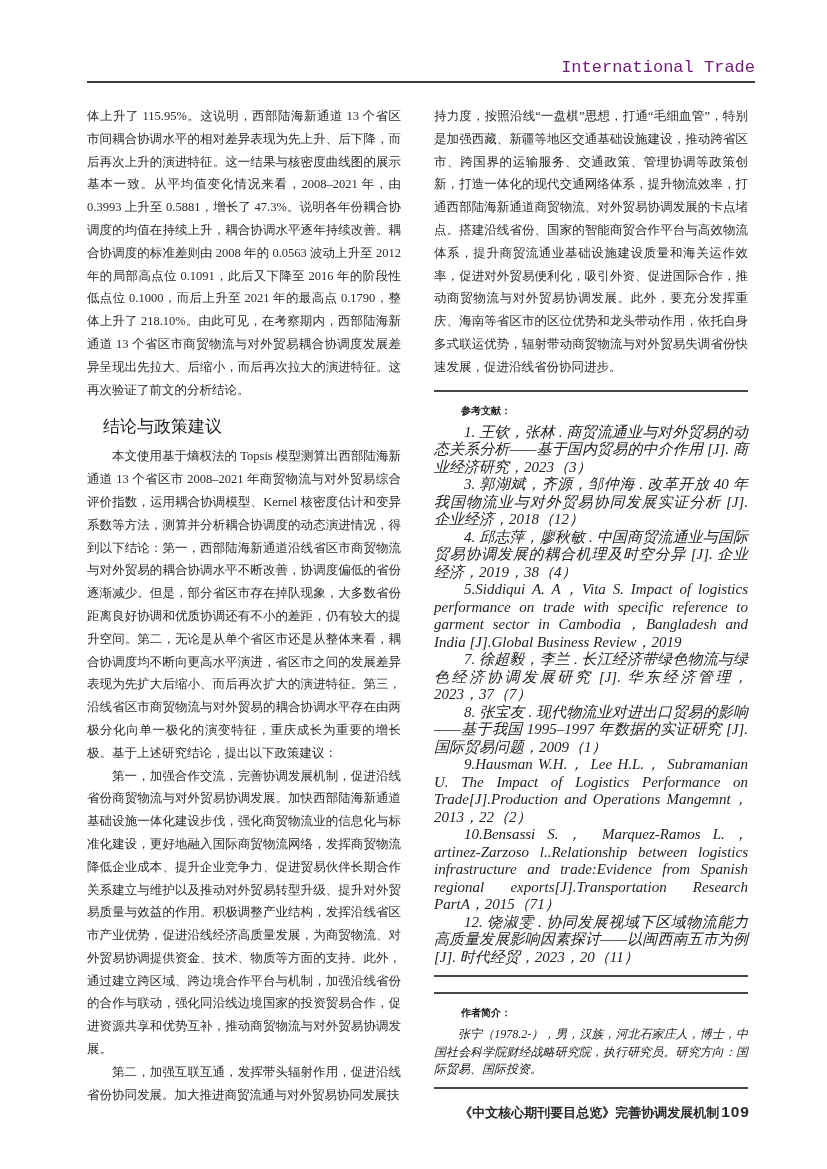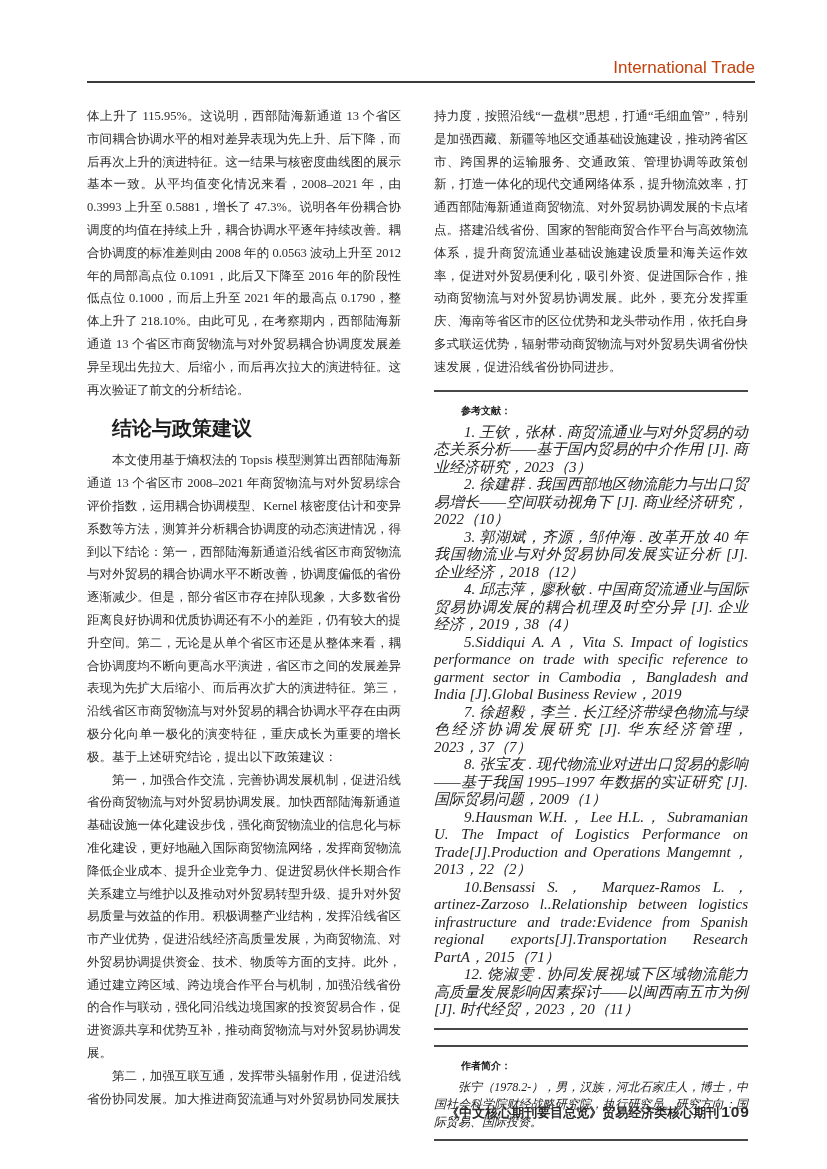--- a/index.html
+++ b/index.html
@@ -11,23 +11,23 @@
   }
   .page {
     position: relative;
     width: 827px; height: 1169px;
     overflow: hidden;
     background: #ffffff;
   }
   .header-label {
     position: absolute;
     top: 58px; right: 72px;
-    font-family: Liberation Sans, sans-serif;
+    font-family: Liberation Mono, monospace;
     font-size: 17px;
-    color: #c2410c;
+    color: #701a75;
   }
   .header-rule {
     position: absolute;
     top: 81px; left: 87px; right: 72px;
     height: 2px;
     background: #3c3c3c;
   }
   .col {
     position: absolute;
     top: 105px;
@@ -39,24 +39,24 @@
     margin: 0;
     font-size: 12.5px;
     line-height: 22.8px;
     text-align: justify;
     text-justify: inter-ideograph;
     text-indent: 2em;
     overflow-wrap: break-word;
   }
   p.flush { text-indent: 0; }
   h2.section-heading {
-    margin: 14px 0 7px 25px;
+    margin: 14px 0 7px 16px;
     font-family: "Liberation Sans", "DejaVu Sans", sans-serif;
-    font-weight: bold;
-    font-size: 20px;
+    font-weight: normal;
+    font-size: 17px;
     color: #1c1c1c;
   }
   h3.sub-heading {
     margin: 12px 0 6px 27px;
     font-family: "Liberation Sans", "DejaVu Sans", sans-serif;
     font-weight: bold;
     font-size: 10px;
     color: #1c1c1c;
   }
   .rule {
@@ -109,34 +109,33 @@
     <p class="body">第一，加强合作交流，完善协调发展机制，促进沿线省份商贸物流与对外贸易协调发展。加快西部陆海新通道基础设施一体化建设步伐，强化商贸物流业的信息化与标准化建设，更好地融入国际商贸物流网络，发挥商贸物流降低企业成本、提升企业竞争力、促进贸易伙伴长期合作关系建立与维护以及推动对外贸易转型升级、提升对外贸易质量与效益的作用。积极调整产业结构，发挥沿线省区市产业优势，促进沿线经济高质量发展，为商贸物流、对外贸易协调提供资金、技术、物质等方面的支持。此外，通过建立跨区域、跨边境合作平台与机制，加强沿线省份的合作与联动，强化同沿线边境国家的投资贸易合作，促进资源共享和优势互补，推动商贸物流与对外贸易协调发展。</p>
     <p class="body">第二，加强互联互通，发挥带头辐射作用，促进沿线省份协同发展。加大推进商贸流通与对外贸易协同发展扶</p>
   </div>
 
   <div class="col col-right">
     <p class="body flush">持力度，按照沿线“一盘棋”思想，打通“毛细血管”，特别是加强西藏、新疆等地区交通基础设施建设，推动跨省区市、跨国界的运输服务、交通政策、管理协调等政策创新，打造一体化的现代交通网络体系，提升物流效率，打通西部陆海新通道商贸物流、对外贸易协调发展的卡点堵点。搭建沿线省份、国家的智能商贸合作平台与高效物流体系，提升商贸流通业基础设施建设质量和海关运作效率，促进对外贸易便利化，吸引外资、促进国际合作，推动商贸物流与对外贸易协调发展。此外，要充分发挥重庆、海南等省区市的区位优势和龙头带动作用，依托自身多式联运优势，辐射带动商贸物流与对外贸易失调省份快速发展，促进沿线省份协同进步。</p>
 
     <div class="rule rule-refs-top"></div>
     <h3 class="sub-heading">参考文献：</h3>
     <p class="ref">1. 王钦，张林 . 商贸流通业与对外贸易的动态关系分析——基于国内贸易的中介作用 [J]. 商业经济研究，2023（3）</p>
-    <p class="ref">2. 徐建群 . 我国西部地区物流能力与出口贸易增长——空间联动视角下 [J]. 商业经济研究，2022（10）</p>
     <p class="ref">3. 郭湖斌，齐源，邹仲海 . 改革开放 40 年我国物流业与对外贸易协同发展实证分析 [J]. 企业经济，2018（12）</p>
     <p class="ref">4. 邱志萍，廖秋敏 . 中国商贸流通业与国际贸易协调发展的耦合机理及时空分异 [J]. 企业经济，2019，38（4）</p>
     <p class="ref">5.Siddiqui A. A，Vita S. Impact of logistics performance on trade with specific reference to garment sector in Cambodia，Bangladesh and India [J].Global Business Review，2019</p>
     <p class="ref">7. 徐超毅，李兰 . 长江经济带绿色物流与绿色经济协调发展研究 [J]. 华东经济管理，2023，37（7）</p>
     <p class="ref">8. 张宝友 . 现代物流业对进出口贸易的影响——基于我国 1995–1997 年数据的实证研究 [J]. 国际贸易问题，2009（1）</p>
     <p class="ref">9.Hausman W.H.， Lee H.L.， Subramanian U. The Impact of Logistics Performance on Trade[J].Production and Operations Mangemnt，2013，22（2）</p>
     <p class="ref">10.Bensassi S.， Marquez-Ramos L.， artinez-Zarzoso l..Relationship between logistics infrastructure and trade:Evidence from Spanish regional exports[J].Transportation Research PartA，2015（71）</p>
     <p class="ref">12. 饶淑雯 . 协同发展视域下区域物流能力高质量发展影响因素探讨——以闽西南五市为例 [J]. 时代经贸，2023，20（11）</p>
     <div class="rule rule-refs-bottom"></div>
 
     <div class="rule rule-author-top"></div>
     <h3 class="sub-heading">作者简介：</h3>
     <p class="ref bio">张宁（1978.2-），男，汉族，河北石家庄人，博士，中国社会科学院财经战略研究院，执行研究员。研究方向：国际贸易、国际投资。</p>
     <div class="rule rule-author-bottom"></div>
   </div>
 
   <div class="footer">
-    <span>《中文核心期刊要目总览》贸易经济类核心期刊</span><span class="page-num">109</span>
+    <span>《中文核心期刊要目总览》完善协调发展机制</span><span class="page-num">109</span>
   </div>
 
 </div>
 
 </body></html>

